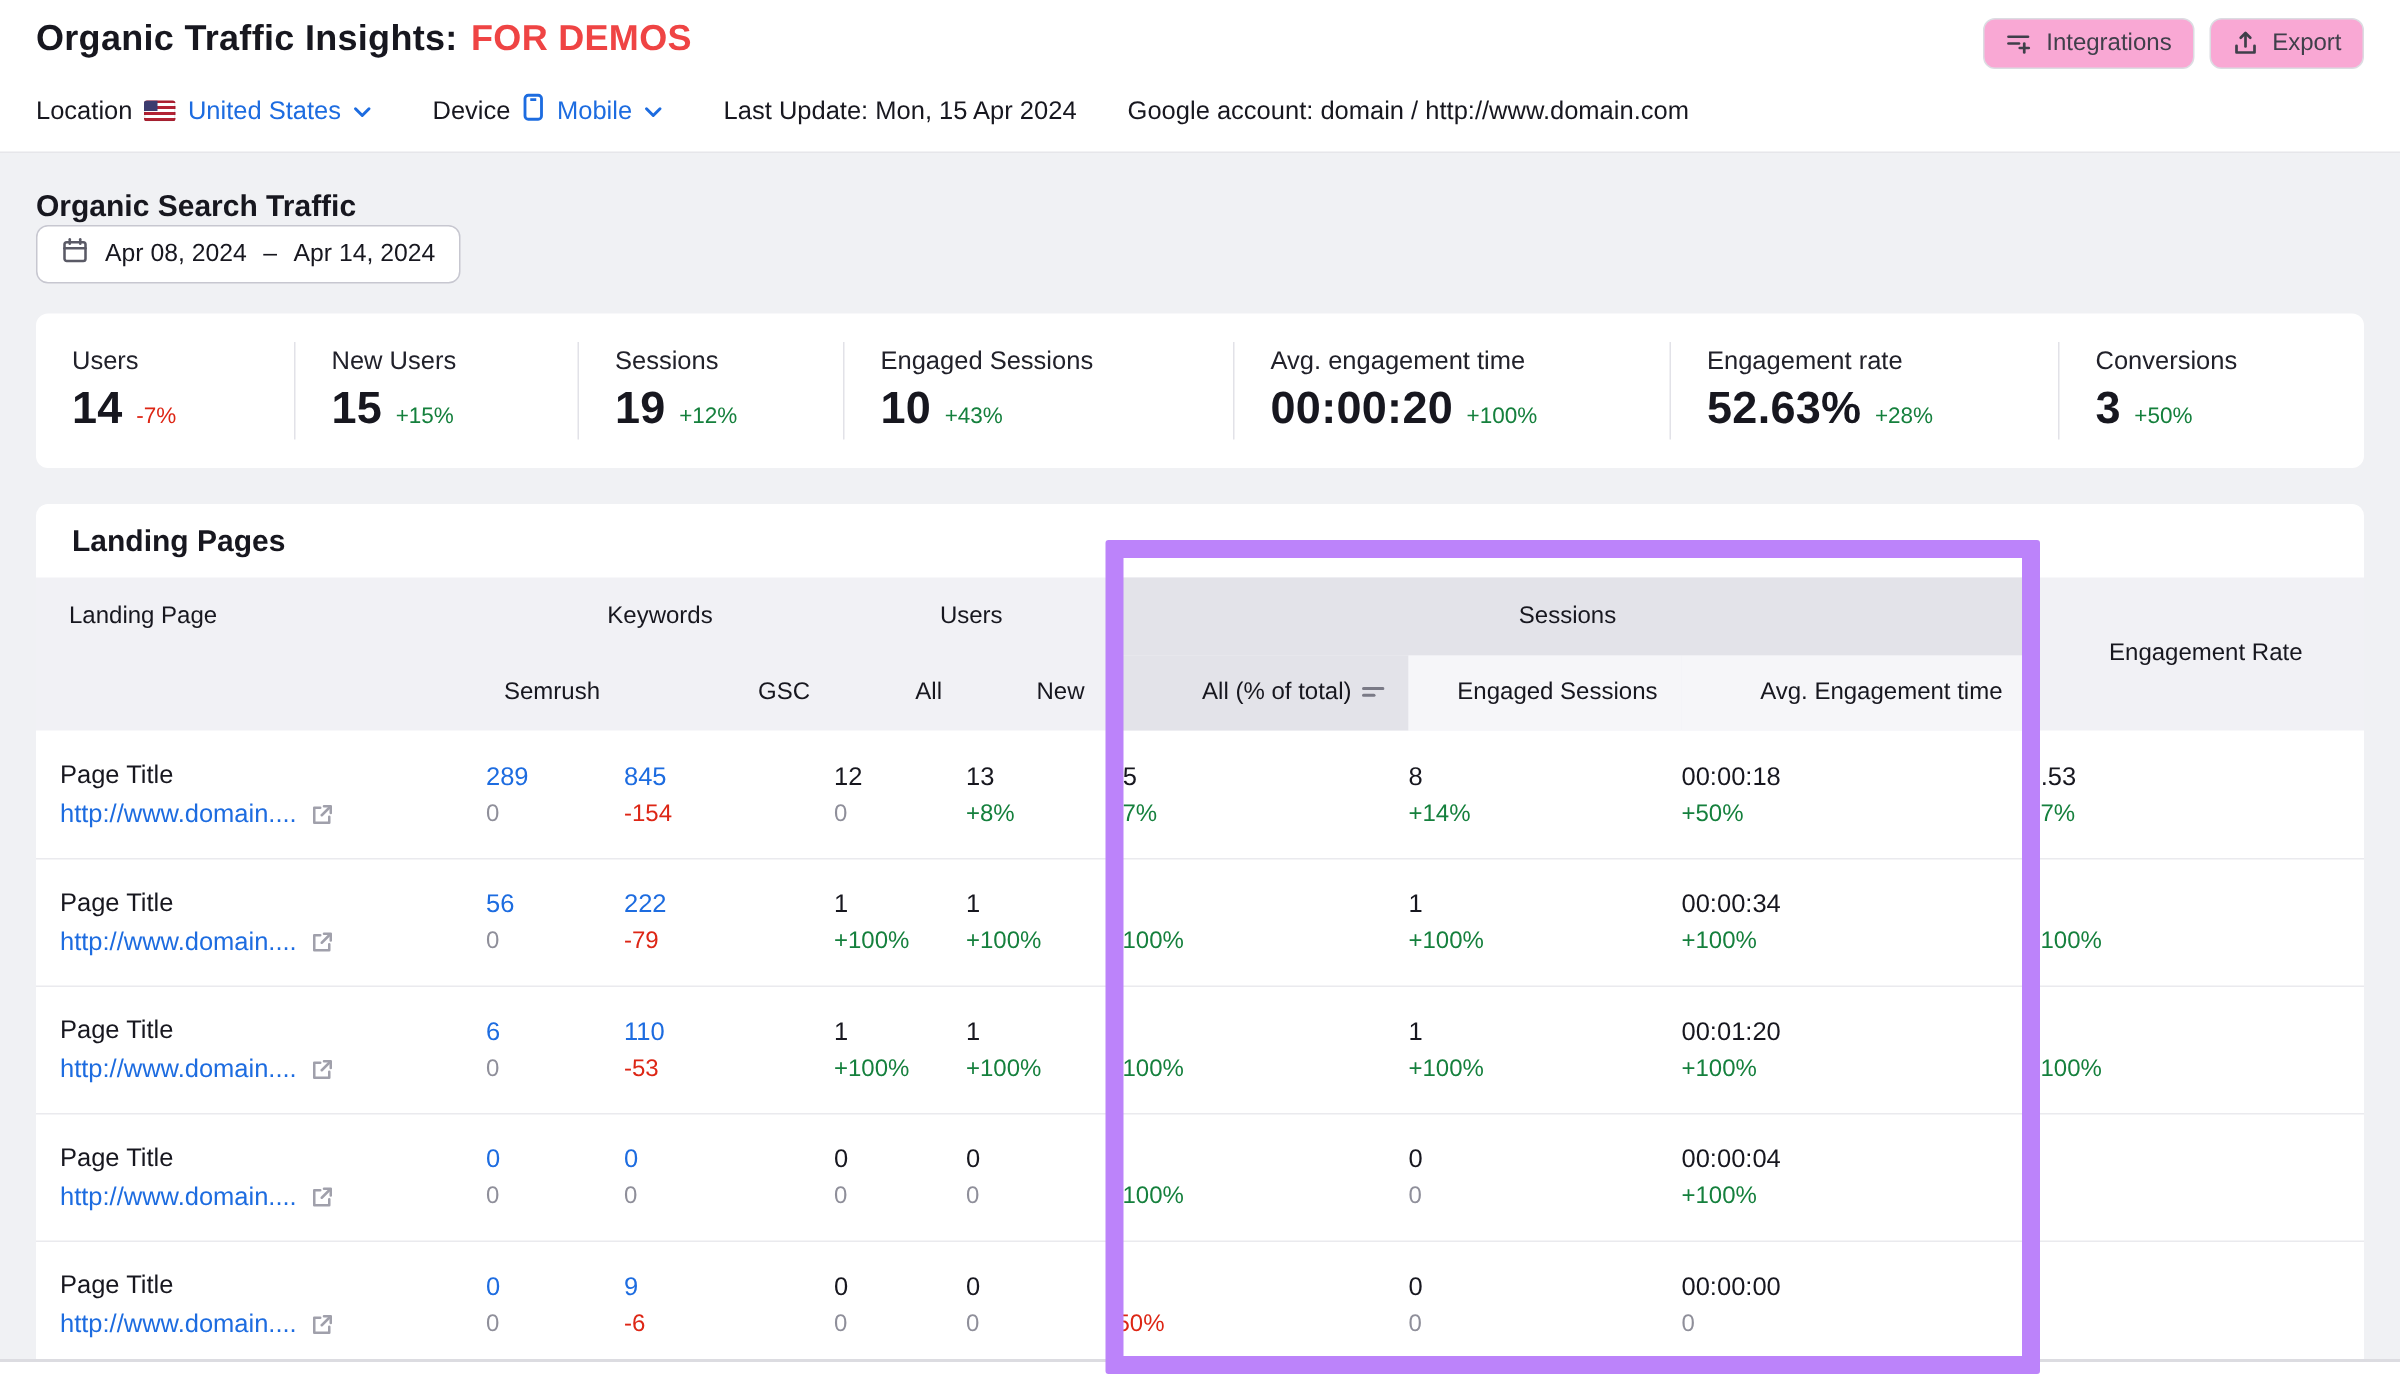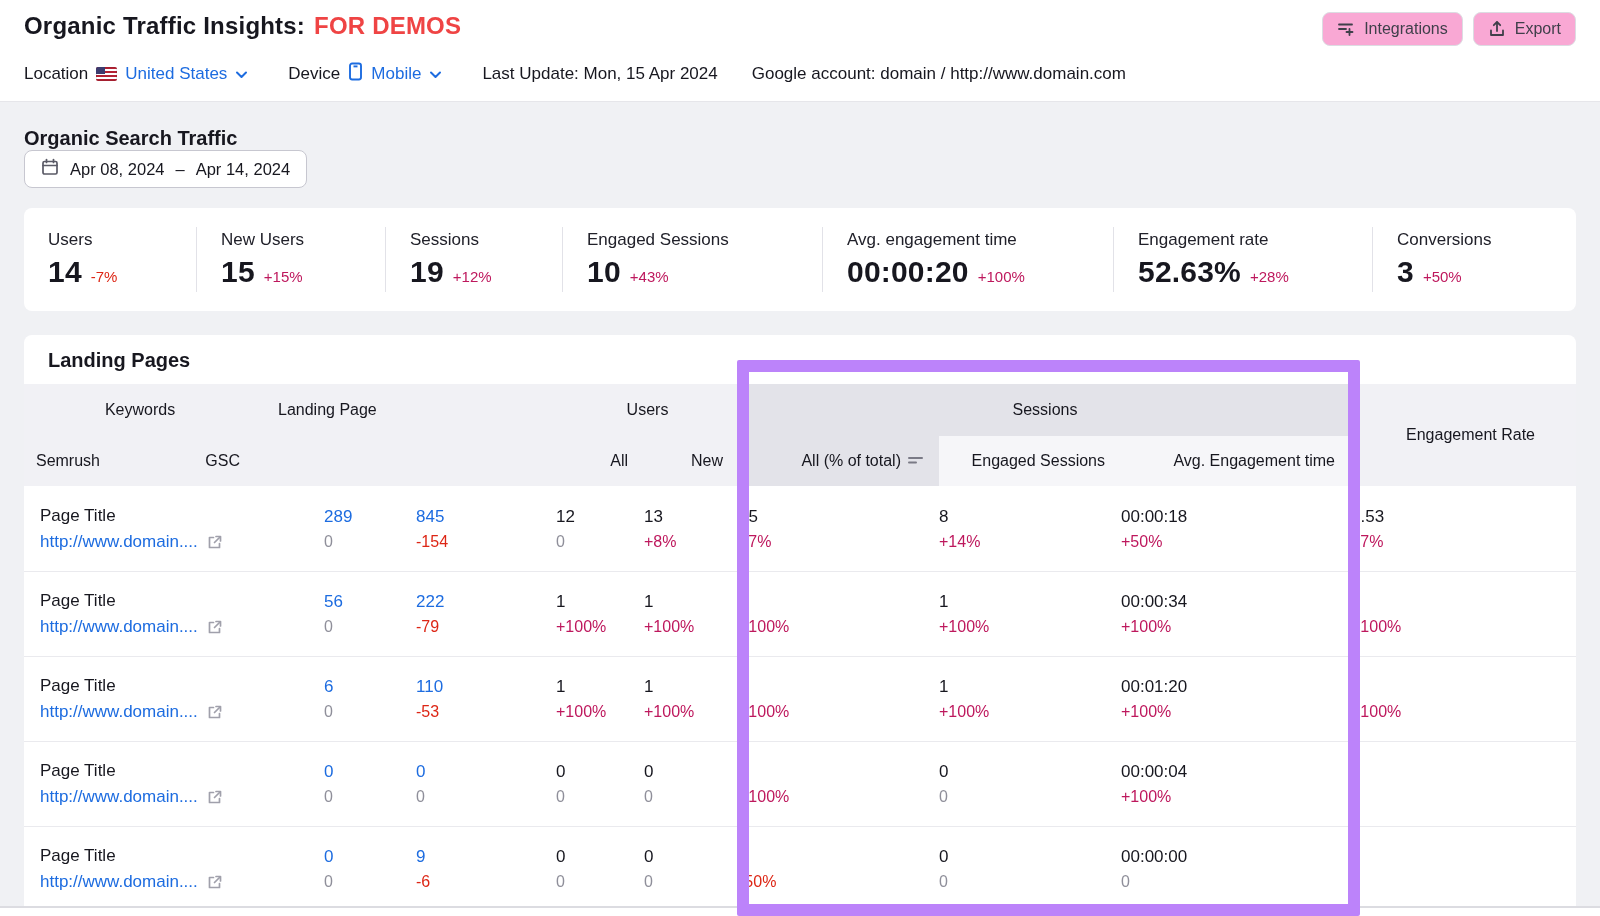--- a/index.html
+++ b/index.html
@@ -45,21 +45,21 @@
   }
   
   .metrics-card { background:#fff; border-radius:8px; display:flex; padding:19px 0; margin-bottom:24px; }
   .metric { padding:3px 10px 3px 24px; }
   .metric + .metric { border-left:1px solid #e2e2e8; }
   .m0{width:172px}.m1{width:189px}.m2{width:177px}.m3{width:260px}.m4{width:291px}.m5{width:259px}.m6{flex:1}
   .metric .mlabel { font-size:17px; color:#21212a; }
   .metric .mvalrow { display:flex; align-items:baseline; gap:9px; margin-top:5px; }
   .metric .mvalue { font-size:30px; font-weight:700; letter-spacing:.2px; }
   .metric .mchange { font-size:15px; }
-  [data-trend="up"]   { color:#be185d; }
+  [data-trend="up"]   { color:#15803d; }
   [data-trend="down"] { color:#dd2615; }
   [data-trend="flat"] { color:#8f8f9a; }
   
   .landing-card { background:#fff; border-radius:8px 8px 0 0; padding-top:14px; height:574px; }
   .card-title { font-size:20px; font-weight:700; margin:0 0 12px 24px; }
   .thead { display:flex; background:#f1f1f5; font-size:16px; color:#17171f; }
   .hstack { display:flex; flex-direction:column; }
   .hgroup { height:52px; display:flex; align-items:center; }
   .hgroup.hleft { padding-left:22px; }
   .hgroup.hcenter { justify-content:center; }
@@ -230,29 +230,29 @@
         <span class="mvalue">3</span>
         <span class="mchange" data-trend="up">+50%</span>
       </div>
     </div>
   </div>
 
   <div class="landing-card">
     <h3 class="card-title">Landing Pages</h3>
 
     <div class="thead">
+      <div class="hstack" style="width:300px">
+        <div class="hgroup hleft">Landing Page</div>
+      </div>
       <div class="hstack w-kw">
         <div class="hgroup hcenter">Keywords</div>
         <div class="hsub">
           <div class="hcell c-semrush">Semrush</div>
           <div class="hcell c-gsc">GSC</div>
         </div>
-      </div>
-      <div class="hstack" style="width:300px">
-        <div class="hgroup hleft">Landing Page</div>
       </div>
       <div class="hstack w-users">
         <div class="hgroup hcenter">Users</div>
         <div class="hsub">
           <div class="hcell c-uall">All</div>
           <div class="hcell c-unew">New</div>
         </div>
       </div>
       <div class="hstack w-sess">
         <div class="hgroup hcenter">Sessions</div>

